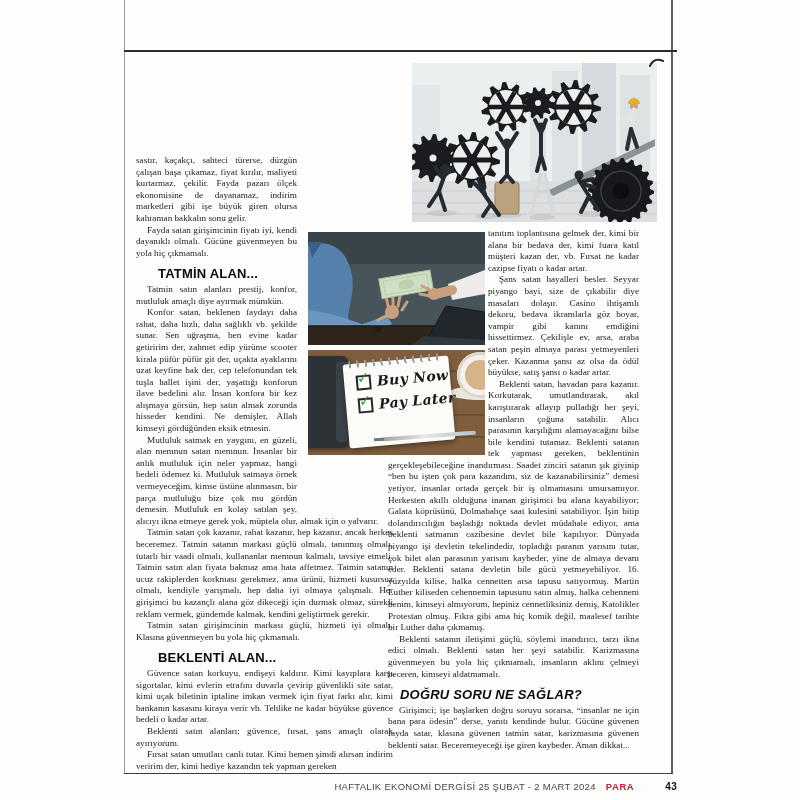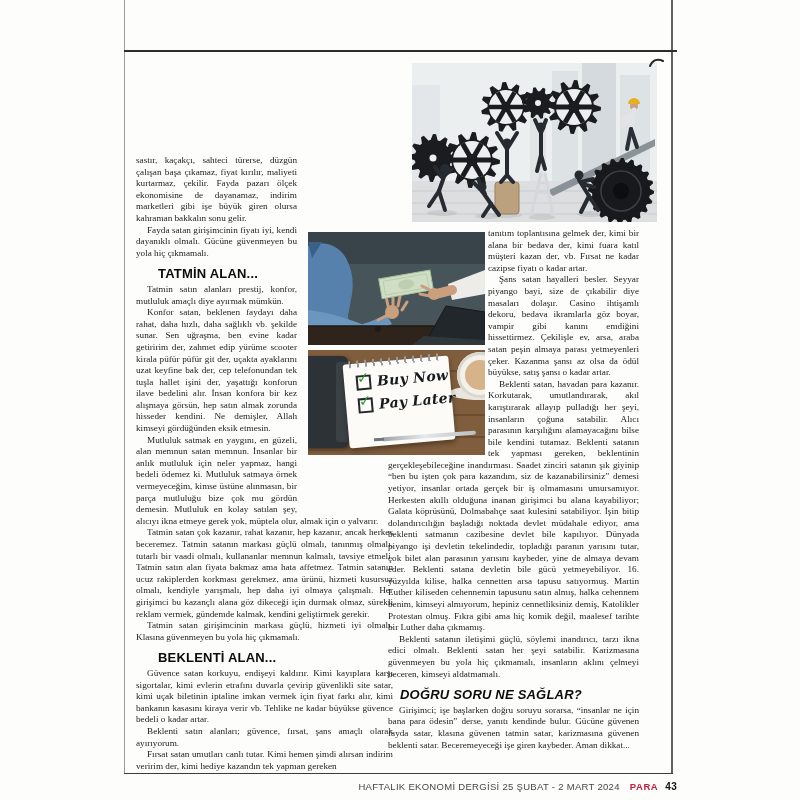--- a/index.html
+++ b/index.html
@@ -48,21 +48,21 @@
              font-family:"DejaVu Sans",sans-serif;}
   .hand{font-family:"DejaVu Serif",serif;font-style:italic;font-weight:bold;font-size:14px;
         color:#16191d;margin-left:6px;letter-spacing:.3px;white-space:nowrap;}
   .pen{position:absolute;left:74px;top:84px;width:94px;height:4px;border-radius:2px;
        background:linear-gradient(90deg,#9aa1a6,#e6e9eb 45%,#b9bfc4);transform:rotate(-4deg);}
   .pentip{position:absolute;left:66px;top:88px;width:10px;height:3px;background:#6f767b;transform:rotate(-4deg);}
   
   #footer{position:absolute;left:124px;top:781px;width:553px;text-align:right;
           font-family:"Liberation Sans",sans-serif;font-size:9.5px;color:#474747;letter-spacing:.3px;}
   #footer .brand{color:#c21f3a;font-weight:bold;margin-left:7px;letter-spacing:.6px;}
-  #footer .pageno{color:#131313;font-weight:bold;margin-left:4px;font-size:10px;}
+  #footer .pageno{color:#131313;font-weight:bold;margin-left:28px;font-size:10px;}
   
   #curl{position:absolute;left:649px;top:56px;}
 </style>
 </head>
 <body>
 
 <div class="rule" id="rule-left"></div>
 <div class="rule" id="rule-right"></div>
 <div class="rule" id="rule-top"></div>
 <div class="rule" id="rule-bottom"></div>

